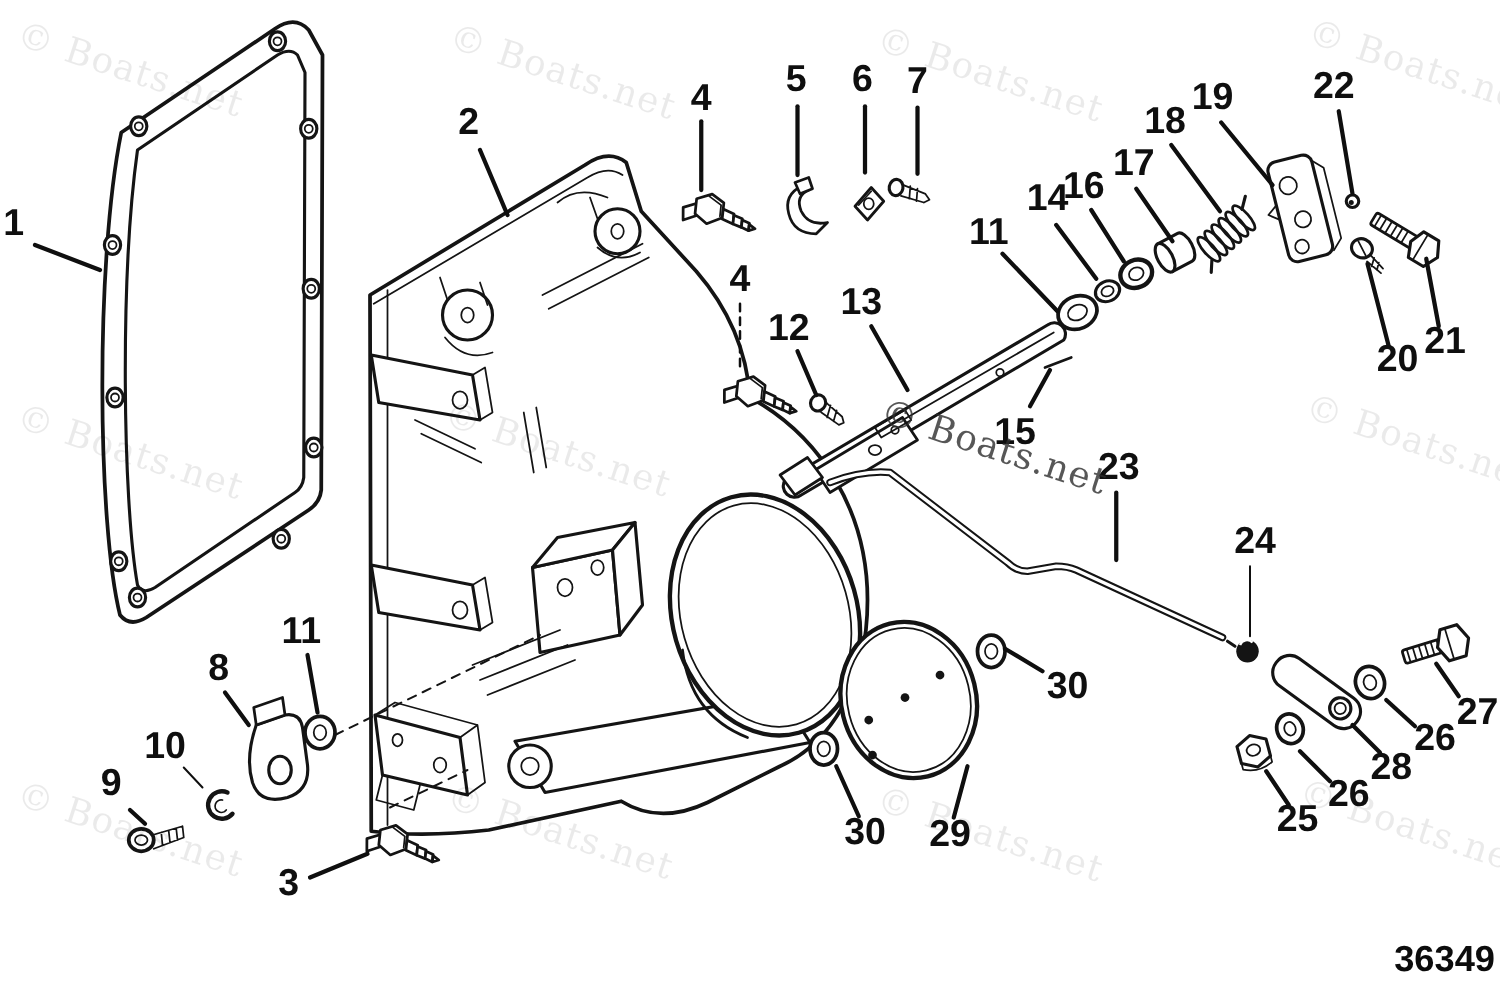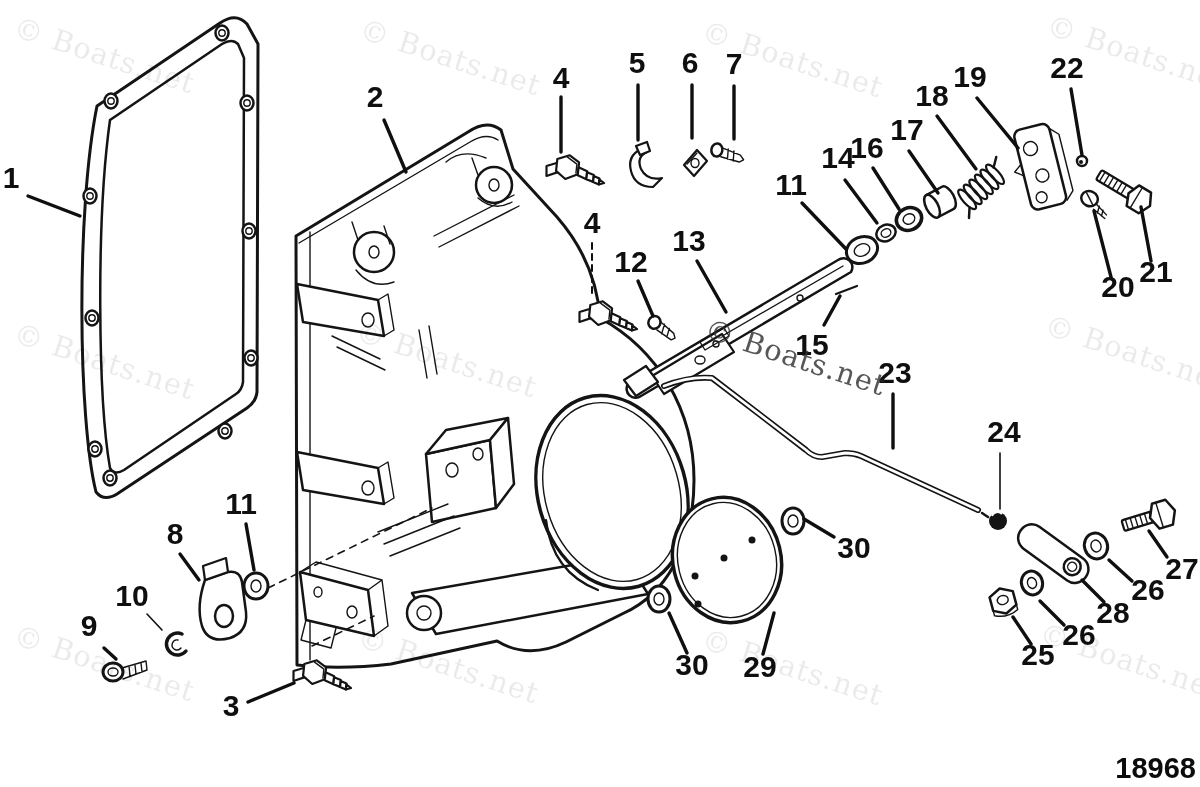--- a/index.html
+++ b/index.html
@@ -396,15 +396,15 @@
       <div class="wm" style="left: 20px; top: 316px;">© Boats.net</div>
       <div class="wm" style="left: 362px; top: 314px;">© Boats.net</div>
       <div class="wm dark" style="left: 711px; top: 312px;">© Boats.net</div>
       <div class="wm" style="left: 1051px; top: 308px;">© Boats.net</div>
       <div class="wm" style="left: 20px; top: 618px;">© Boats.net</div>
       <div class="wm" style="left: 364px; top: 620px;">© Boats.net</div>
       <div class="wm" style="left: 708px; top: 622px;">© Boats.net</div>
       <div class="wm" style="left: 1046px; top: 616px;">© Boats.net</div>
     </div>
 
-<div class="drawing-number">18968</div>
+<div class="drawing-number">36349</div>
 
 </div>
 
 </body></html>

